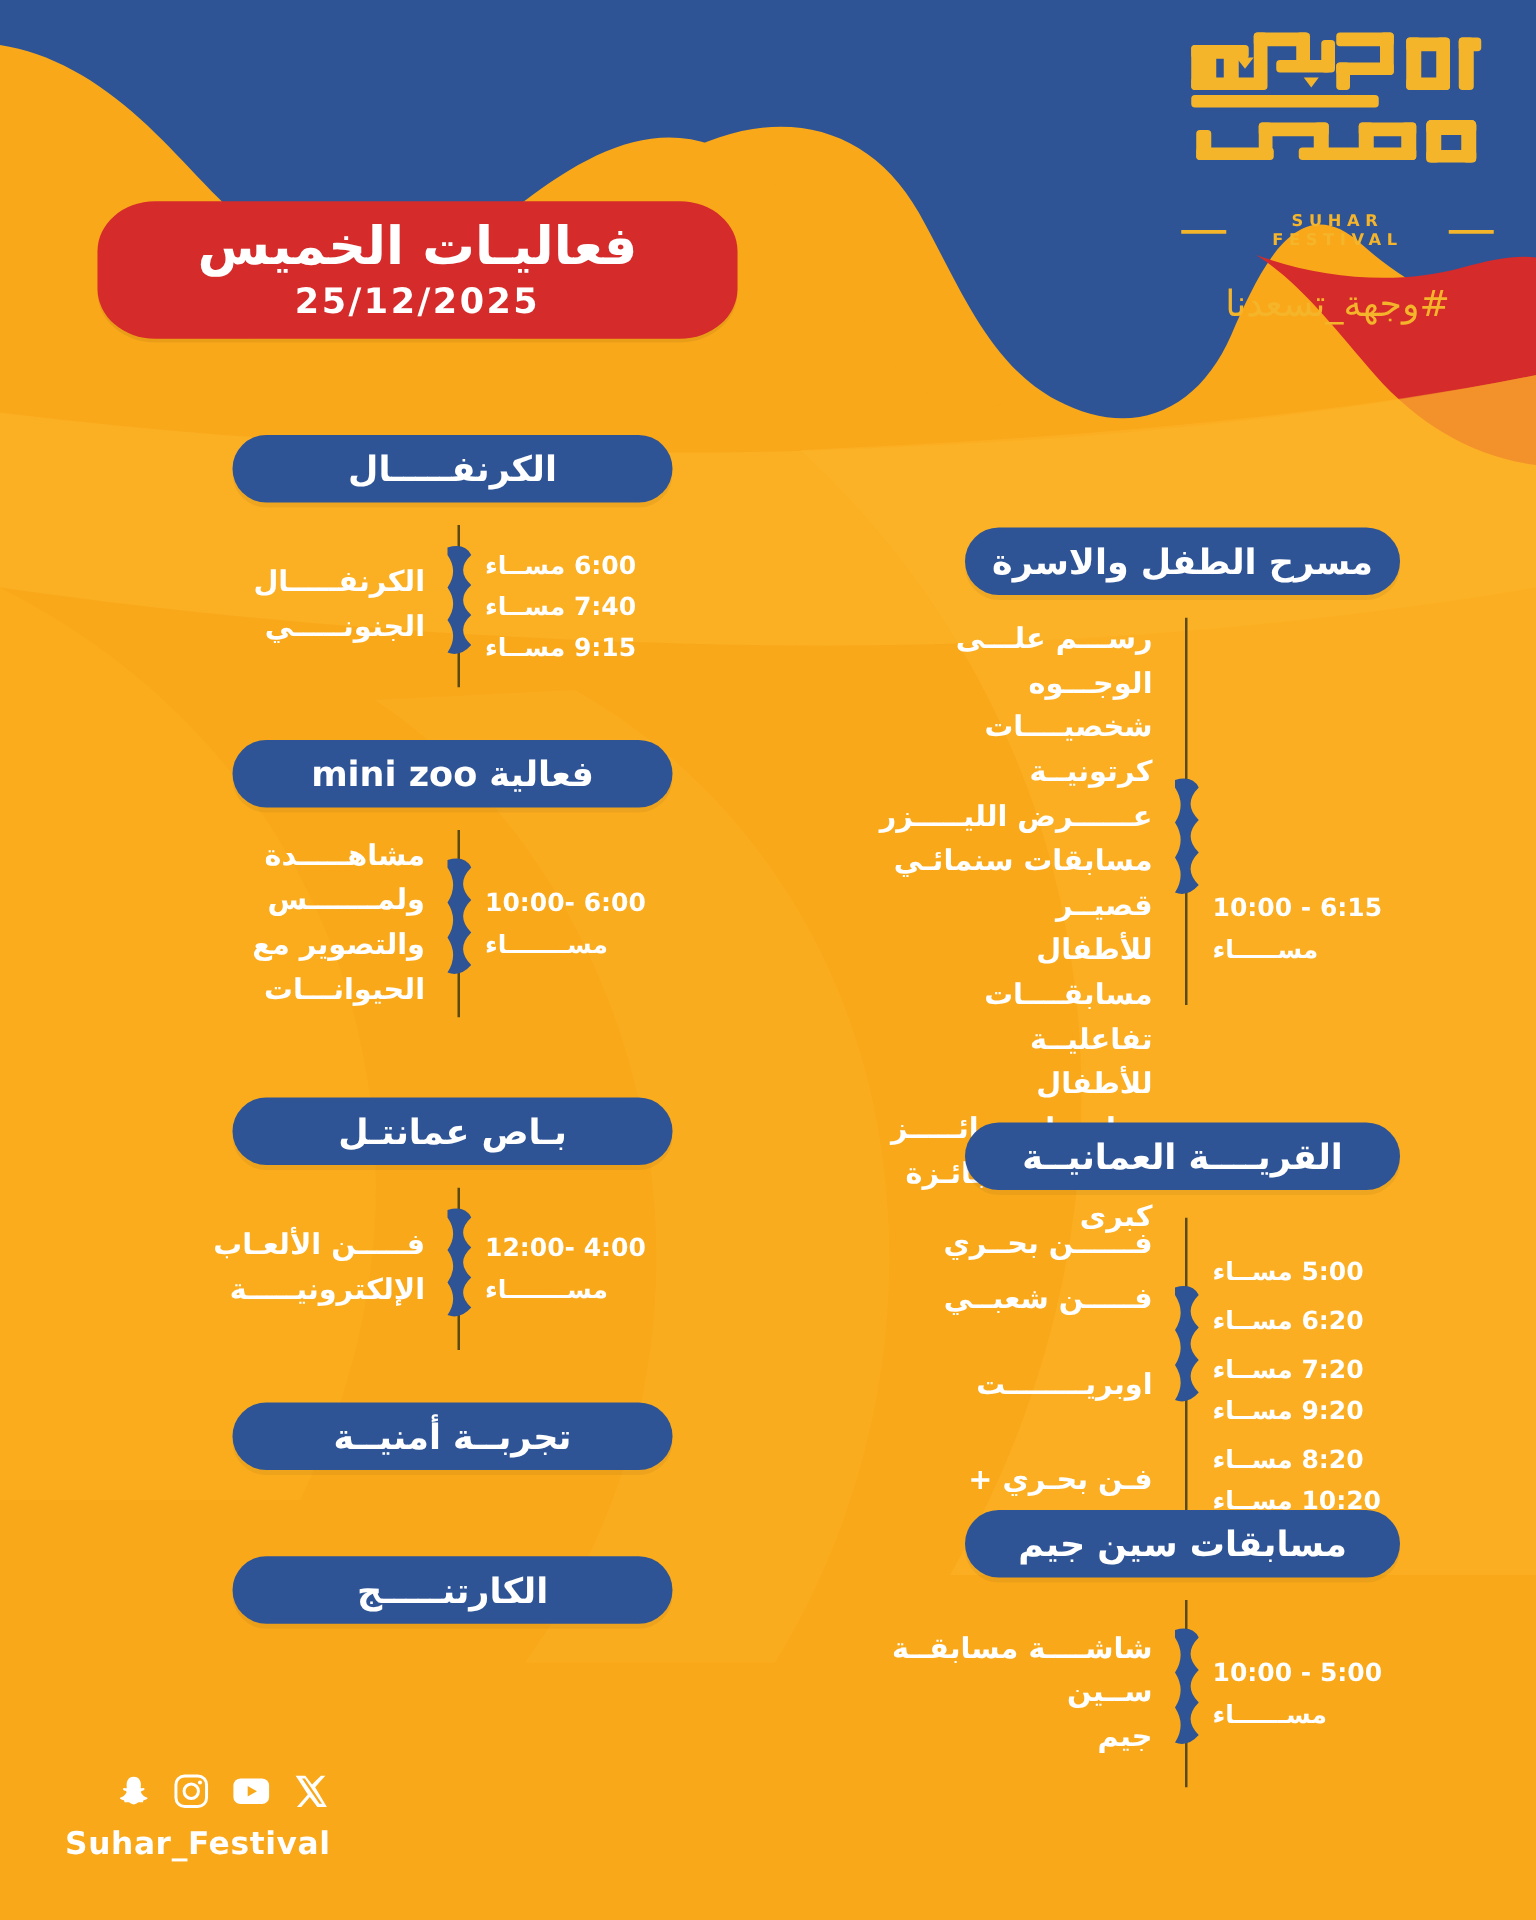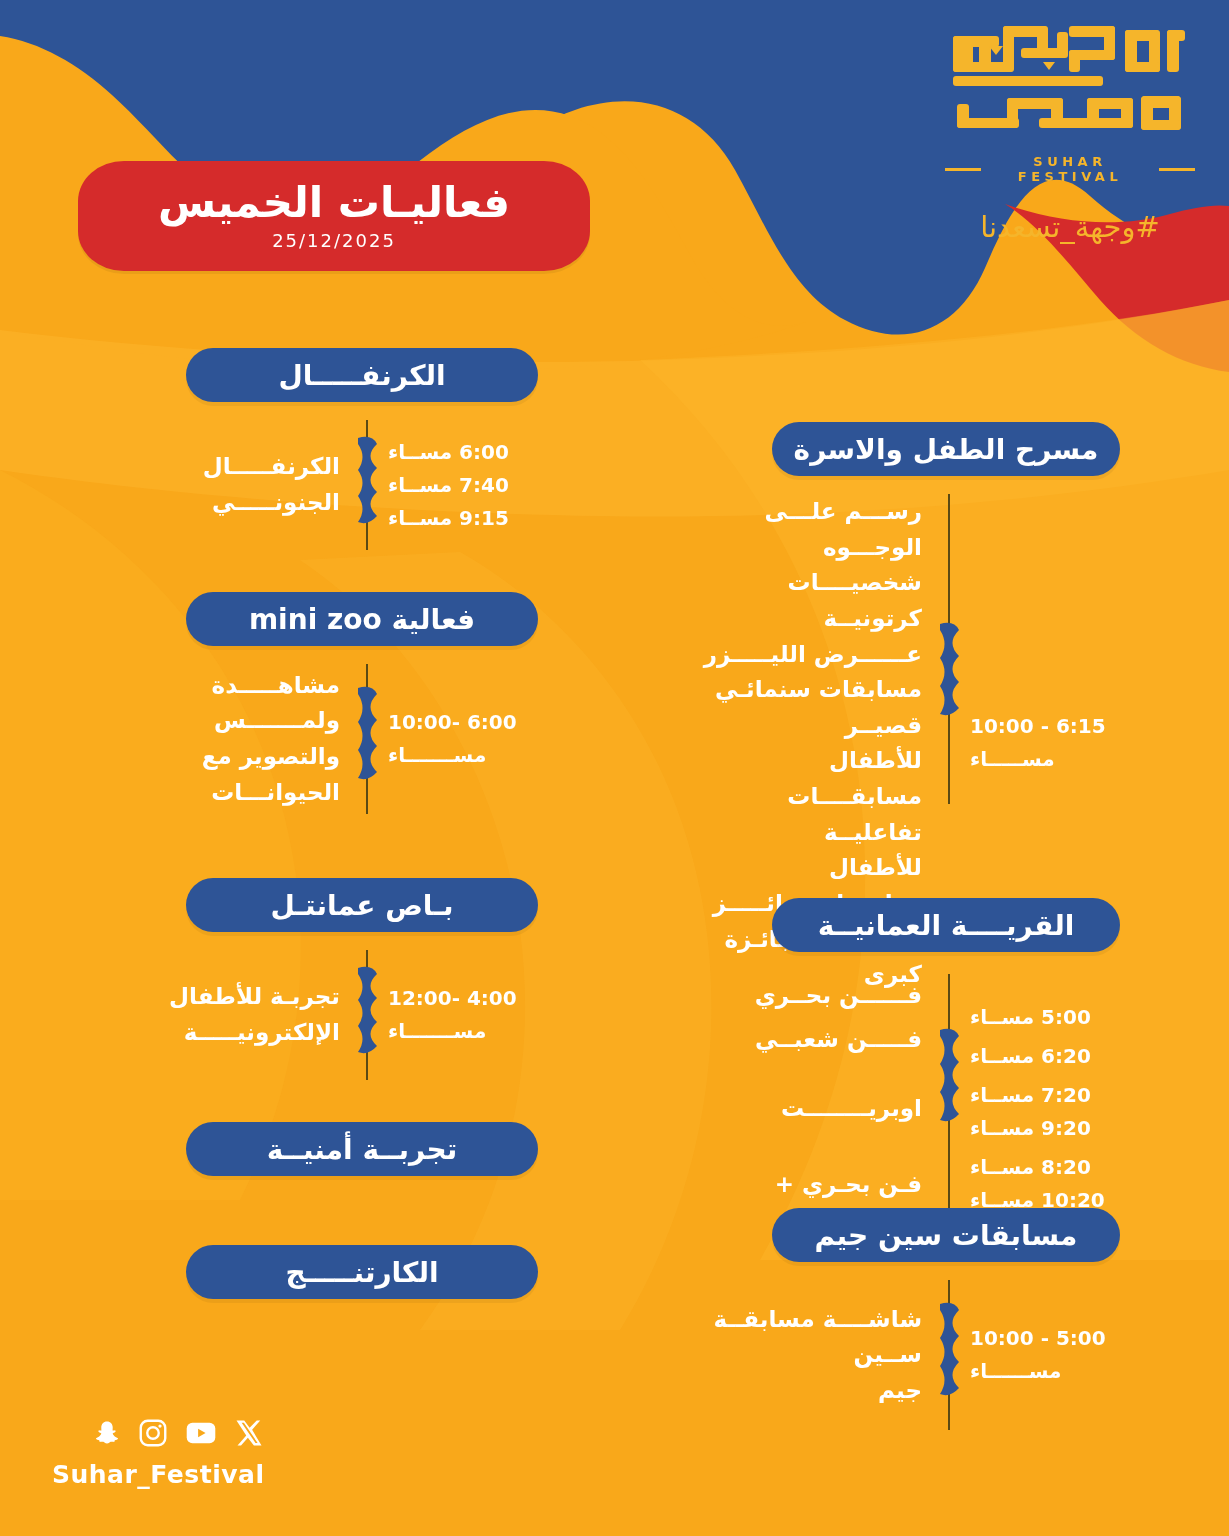--- a/index.html
+++ b/index.html
@@ -15,27 +15,27 @@
   .bg-layer{position:absolute;inset:0;width:1229px;height:1536px;}
 
   
   .title-badge{
     position:absolute;left:78px;top:161px;width:512px;height:110px;
     background:#D52B2B;border-radius:46px/40px;
     display:flex;flex-direction:column;align-items:center;justify-content:center;
     color:#FFFFFF;box-shadow:0 3px 0 rgba(0,0,0,.06);
   }
   .title-badge .t1{font-size:42px;font-weight:bold;letter-spacing:1px;line-height:1.05;}
-  .title-badge .t2{font-size:18px;font-weight:400;letter-spacing:2px;margin-top:4px;direction:ltr;}
+  .title-badge .t2{font-size:28px;font-weight:700;letter-spacing:2px;margin-top:4px;direction:ltr;}
 
   .logo{position:absolute;right:34px;top:18px;width:250px;text-align:center;}
   .logo svg{display:block;margin:0 auto;}
   .logo .lat{
     color:#F5B52B;font-size:13px;letter-spacing:4.5px;font-weight:bold;
-    display:flex;align-items:center;justify-content:center;gap:9px;margin-top:6px;direction:ltr;
+    display:flex;align-items:center;justify-content:center;gap:9px;margin-top:22px;direction:ltr;
   }
   .logo .lat .rule{display:block;width:42px;height:3px;background:#F5B52B;}
   .logo .hash{color:#F5B52B;font-size:29px;font-weight:normal;margin-top:26px;}
 
   
   .col{position:absolute;top:0;width:420px;}
   .col-left{left:118px;}
   .col-right{left:700px;}
 
   .section{position:absolute;width:420px;}
@@ -224,21 +224,21 @@
           <div class="t">4:00 -12:00</div>
           <div class="t">مســـــــاء</div>
         </div>
         <div class="divider">
           <svg width="42" height="130" viewBox="0 0 42 130">
             <line x1="21" y1="0" x2="21" y2="130" stroke="#5B4A14" stroke-width="2"></line>
             <path fill="#2E5496" d="M12 18 q14 -4 19 6 q-13 12 0 24 q-13 12 0 24 q-13 12 0 24 q-9 10 -19 6 q9 -13 0 -26 q9 -13 0 -26 q9 -13 0 -26 z"></path>
           </svg>
         </div>
         <div class="items">
-          <div class="it">تجربـة للأطفال
+          <div class="it">فـــــن الألعـاب
 الإلكترونيـــــة</div>
         </div>
       </div>
     </div>
 
     <div class="section" style="top:1122px">
       <div class="pill">تجربــة أمنيــة</div>
     </div>
 
     <div class="section" style="top:1245px">

